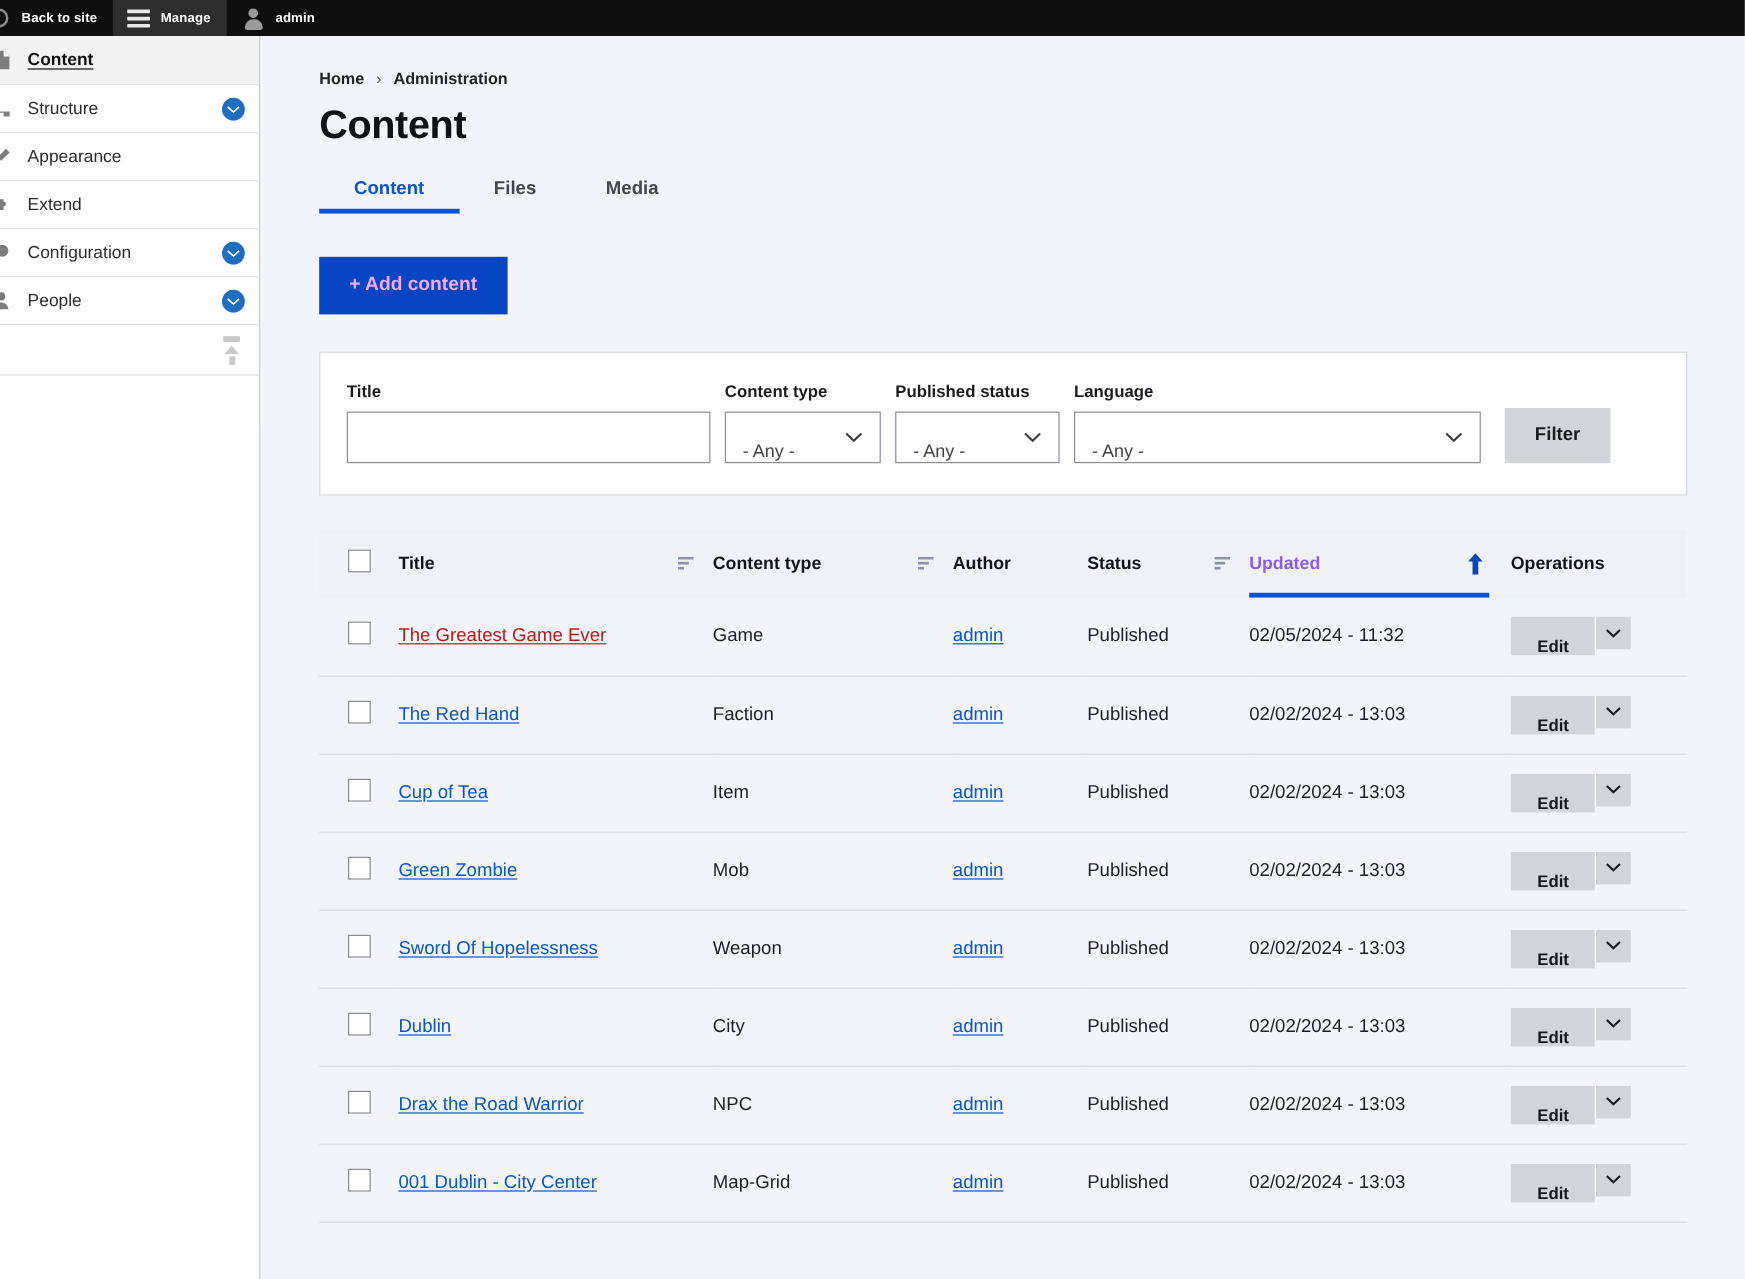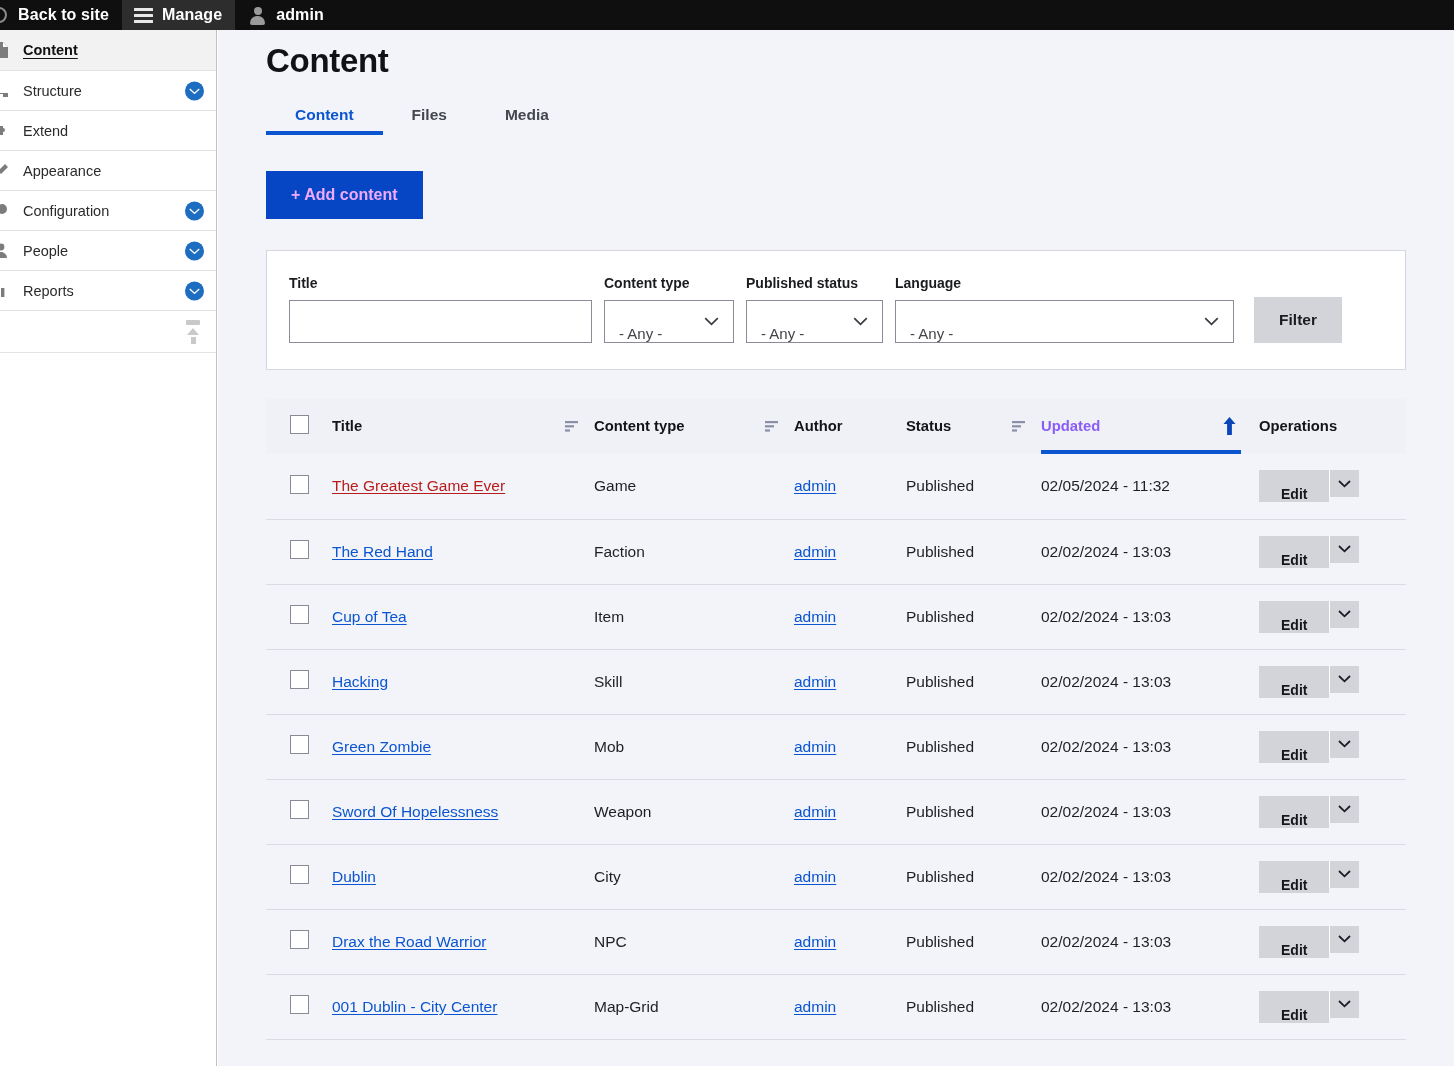--- a/index.html
+++ b/index.html
@@ -16,21 +16,21 @@
     position: absolute; top: 0; left: 0;
     width: 1454px; height: 30px;
     background: #0f0f0f;
     display: flex; align-items: stretch;
     z-index: 40;
   }
   .tb-item {
     display: flex; align-items: center;
     padding: 0 13px;
     color: #fff;
-    font-size: 16px; font-weight: bold;
+    font-size: 11px; font-weight: bold;
     letter-spacing: .1px;
     white-space: nowrap;
   }
   .tb-item.home { padding-left: 18px; position: relative; }
   .tb-home-glyph {
     position: absolute; left: -9px; top: 50%;
     transform: translateY(-50%);
     width: 16px; height: 16px; border-radius: 50%;
     border: 2px solid #8b8b8b;
   }
@@ -342,34 +342,34 @@
     <span class="side-label">Structure</span>
     <span class="side-chev">
       <svg width="11" height="7" viewBox="0 0 11 7">
           <path fill="#fff" d="M1.2 1L5.5 5 9.8 1l.9 1-5.2 4.8L.3 2z"></path>
         </svg>
     </span>
   </div>
 
   <div class="side-item">
     <span class="side-ico">
+      <svg width="15" height="15" viewBox="0 0 15 15">
+          <path fill="currentColor" d="M11 1l3 3-7 7-3-3zM3 9l3 3-3 2-1-1z"></path>
+        </svg>
+    </span>
+    <span class="side-label">Appearance</span>
+  </div>
+
+  <div class="side-item">
+    <span class="side-ico">
       <svg width="14" height="12" viewBox="0 0 14 12">
           <path fill="currentColor" d="M4 1h5v2a2 2 0 010 4v3H2V7a2 2 0 000-4V1z"></path>
         </svg>
     </span>
     <span class="side-label">Extend</span>
-  </div>
-
-  <div class="side-item">
-    <span class="side-ico">
-      <svg width="15" height="15" viewBox="0 0 15 15">
-          <path fill="currentColor" d="M11 1l3 3-7 7-3-3zM3 9l3 3-3 2-1-1z"></path>
-        </svg>
-    </span>
-    <span class="side-label">Appearance</span>
   </div>
 
   <div class="side-item">
     <span class="side-ico">
       <svg width="15" height="15" viewBox="0 0 15 15">
           <path fill="currentColor" d="M8 1a5 5 0 015 5 5 5 0 01-5 5 5 5 0 01-5-5 5 5 0 015-5zM2 11l3 3-2 1-2-2z"></path>
         </svg>
     </span>
     <span class="side-label">Configuration</span>
     <span class="side-chev">
@@ -387,49 +387,40 @@
         </svg>
     </span>
     <span class="side-label">People</span>
     <span class="side-chev">
       <svg width="11" height="7" viewBox="0 0 11 7">
           <path fill="#fff" d="M1.2 1L5.5 5 9.8 1l.9 1-5.2 4.8L.3 2z"></path>
         </svg>
     </span>
   </div>
 
-  <div class="side-item">
-    <span class="side-ico">
-      <svg width="13" height="15" viewBox="0 0 13 15">
-          <rect x="1" y="1" width="3.4" height="13" fill="currentColor"></rect>
-          <rect x="6" y="5" width="3.4" height="9" fill="currentColor"></rect>
-        </svg>
-    </span>
-    <span class="side-label">Reports</span>
-    <span class="side-chev">
-      <svg width="11" height="7" viewBox="0 0 11 7">
-          <path fill="#fff" d="M1.2 1L5.5 5 9.8 1l.9 1-5.2 4.8L.3 2z"></path>
-        </svg>
-    </span>
-  </div>
 
   <div class="side-foot">
     <span class="toggle-ico">
       <span class="bar"></span>
       <span class="arr"></span>
       <span class="stem"></span>
     </span>
   </div>
 
   <div id="sidebar-rest"></div>
 </div>
 
 <div id="main">
   <div class="page-pad">
 
+    <div class="breadcrumb">
+      <span class="crumb">Home</span>
+      <span class="sep">›</span>
+      <span class="crumb">Administration</span>
+    </div>
 
     <h1 class="page-title">Content</h1>
 
     <div class="tabs">
       <div class="tab active">Content</div>
       <div class="tab">Files</div>
       <div class="tab">Media</div>
     </div>
 
     <button class="add-btn">+ Add content</button>
@@ -612,38 +603,20 @@
                   <button class="edit-drop">
                     <svg width="13" height="8" viewBox="0 0 13 8">
                       <path fill="none" stroke="#1b1c24" stroke-width="1.8" d="M1 1l5.5 5.3L12 1"></path>
                     </svg>
                   </button>
                 </div>
               </td>
             </tr>
             <tr>
               <td class="cb-cell"><span class="cb"></span></td>
-              <td><a class="row-link" href="#">Hacking</a></td>
-              <td>Skill</td>
-              <td><a class="author-link" href="#">admin</a></td>
-              <td>Published</td>
-              <td>02/02/2024 - 13:03</td>
-              <td>
-                <div class="ops-wrap">
-                  <button class="edit-btn">Edit</button>
-                  <button class="edit-drop">
-                    <svg width="13" height="8" viewBox="0 0 13 8">
-                      <path fill="none" stroke="#1b1c24" stroke-width="1.8" d="M1 1l5.5 5.3L12 1"></path>
-                    </svg>
-                  </button>
-                </div>
-              </td>
-            </tr>
-            <tr>
-              <td class="cb-cell"><span class="cb"></span></td>
               <td><a class="row-link" href="#">Green Zombie</a></td>
               <td>Mob</td>
               <td><a class="author-link" href="#">admin</a></td>
               <td>Published</td>
               <td>02/02/2024 - 13:03</td>
               <td>
                 <div class="ops-wrap">
                   <button class="edit-btn">Edit</button>
                   <button class="edit-drop">
                     <svg width="13" height="8" viewBox="0 0 13 8">

